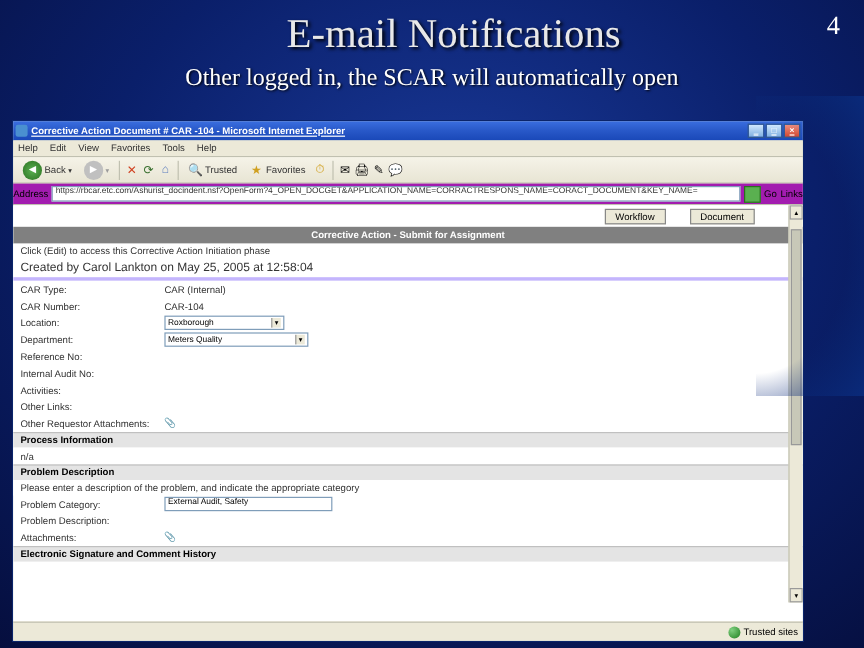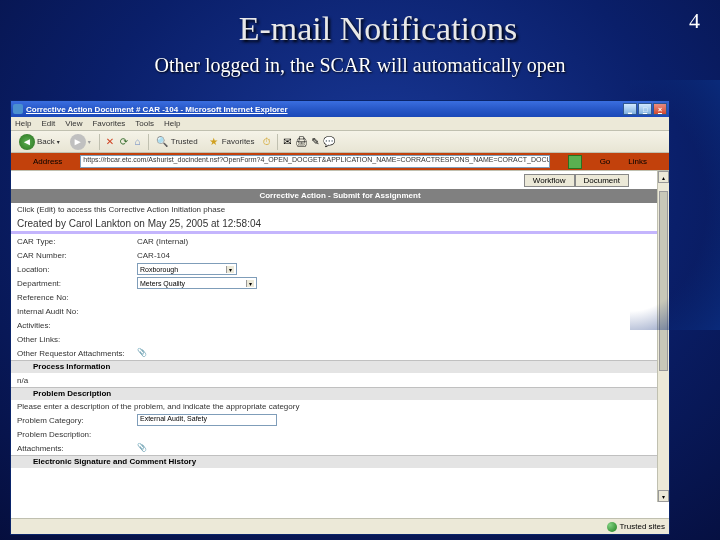--- a/index.html
+++ b/index.html
@@ -131,25 +131,25 @@
   .tb-icon {
     width: 12px;
     height: 12px;
     display: inline-flex;
     align-items: center;
     justify-content: center;
     font-size: 10px;
   }
   .addressbar {
     height: 18px;
-    background: #c2410c;
-    display: flex;
-    align-items: center;
-    padding: 0 22px;
-    gap: 18px;
+    background: #a21caf;
+    display: flex;
+    align-items: center;
+    padding: 0 0;
+    gap: 3px;
     border-bottom: 1px solid #c0c0b0;
   }
   .addr-input {
     flex: 1;
     height: 13px;
     background: #fff;
     border: 1px solid #7f9db9;
     font-size: 7px;
     padding: 0 2px;
     color: #333;
@@ -167,21 +167,21 @@
     background: #fff;
     height: calc(100% - 86px);
     overflow: hidden;
   }
   .action-row {
     height: 18px;
     display: flex;
     justify-content: flex-end;
     align-items: center;
     padding-right: 40px;
-    gap: 0;
+    gap: 20px;
     background: #fff;
   }
   .action-btn {
     padding: 1px 8px;
     background: #ece9d8;
     border: 1px solid #888;
     font-size: 8px;
   }
   .header-banner {
     height: 14px;
@@ -243,21 +243,21 @@
   }
   .select-arrow { font-size: 6px; background: #ece9d8; padding: 0 2px; border-left: 1px solid #999; }
   .attach-icon {
     width: 10px;
     height: 10px;
     color: #888;
   }
   .section-header {
     height: 13px;
     background: #e4e4e4;
-    padding: 1px 22px;
+    padding: 1px 6px;
     font-size: 8px;
     font-weight: bold;
     border-top: 1px solid #c0c0c0;
   }
   .statusbar {
     position: absolute;
     bottom: 0;
     left: 0;
     right: 0;
     height: 16px;

